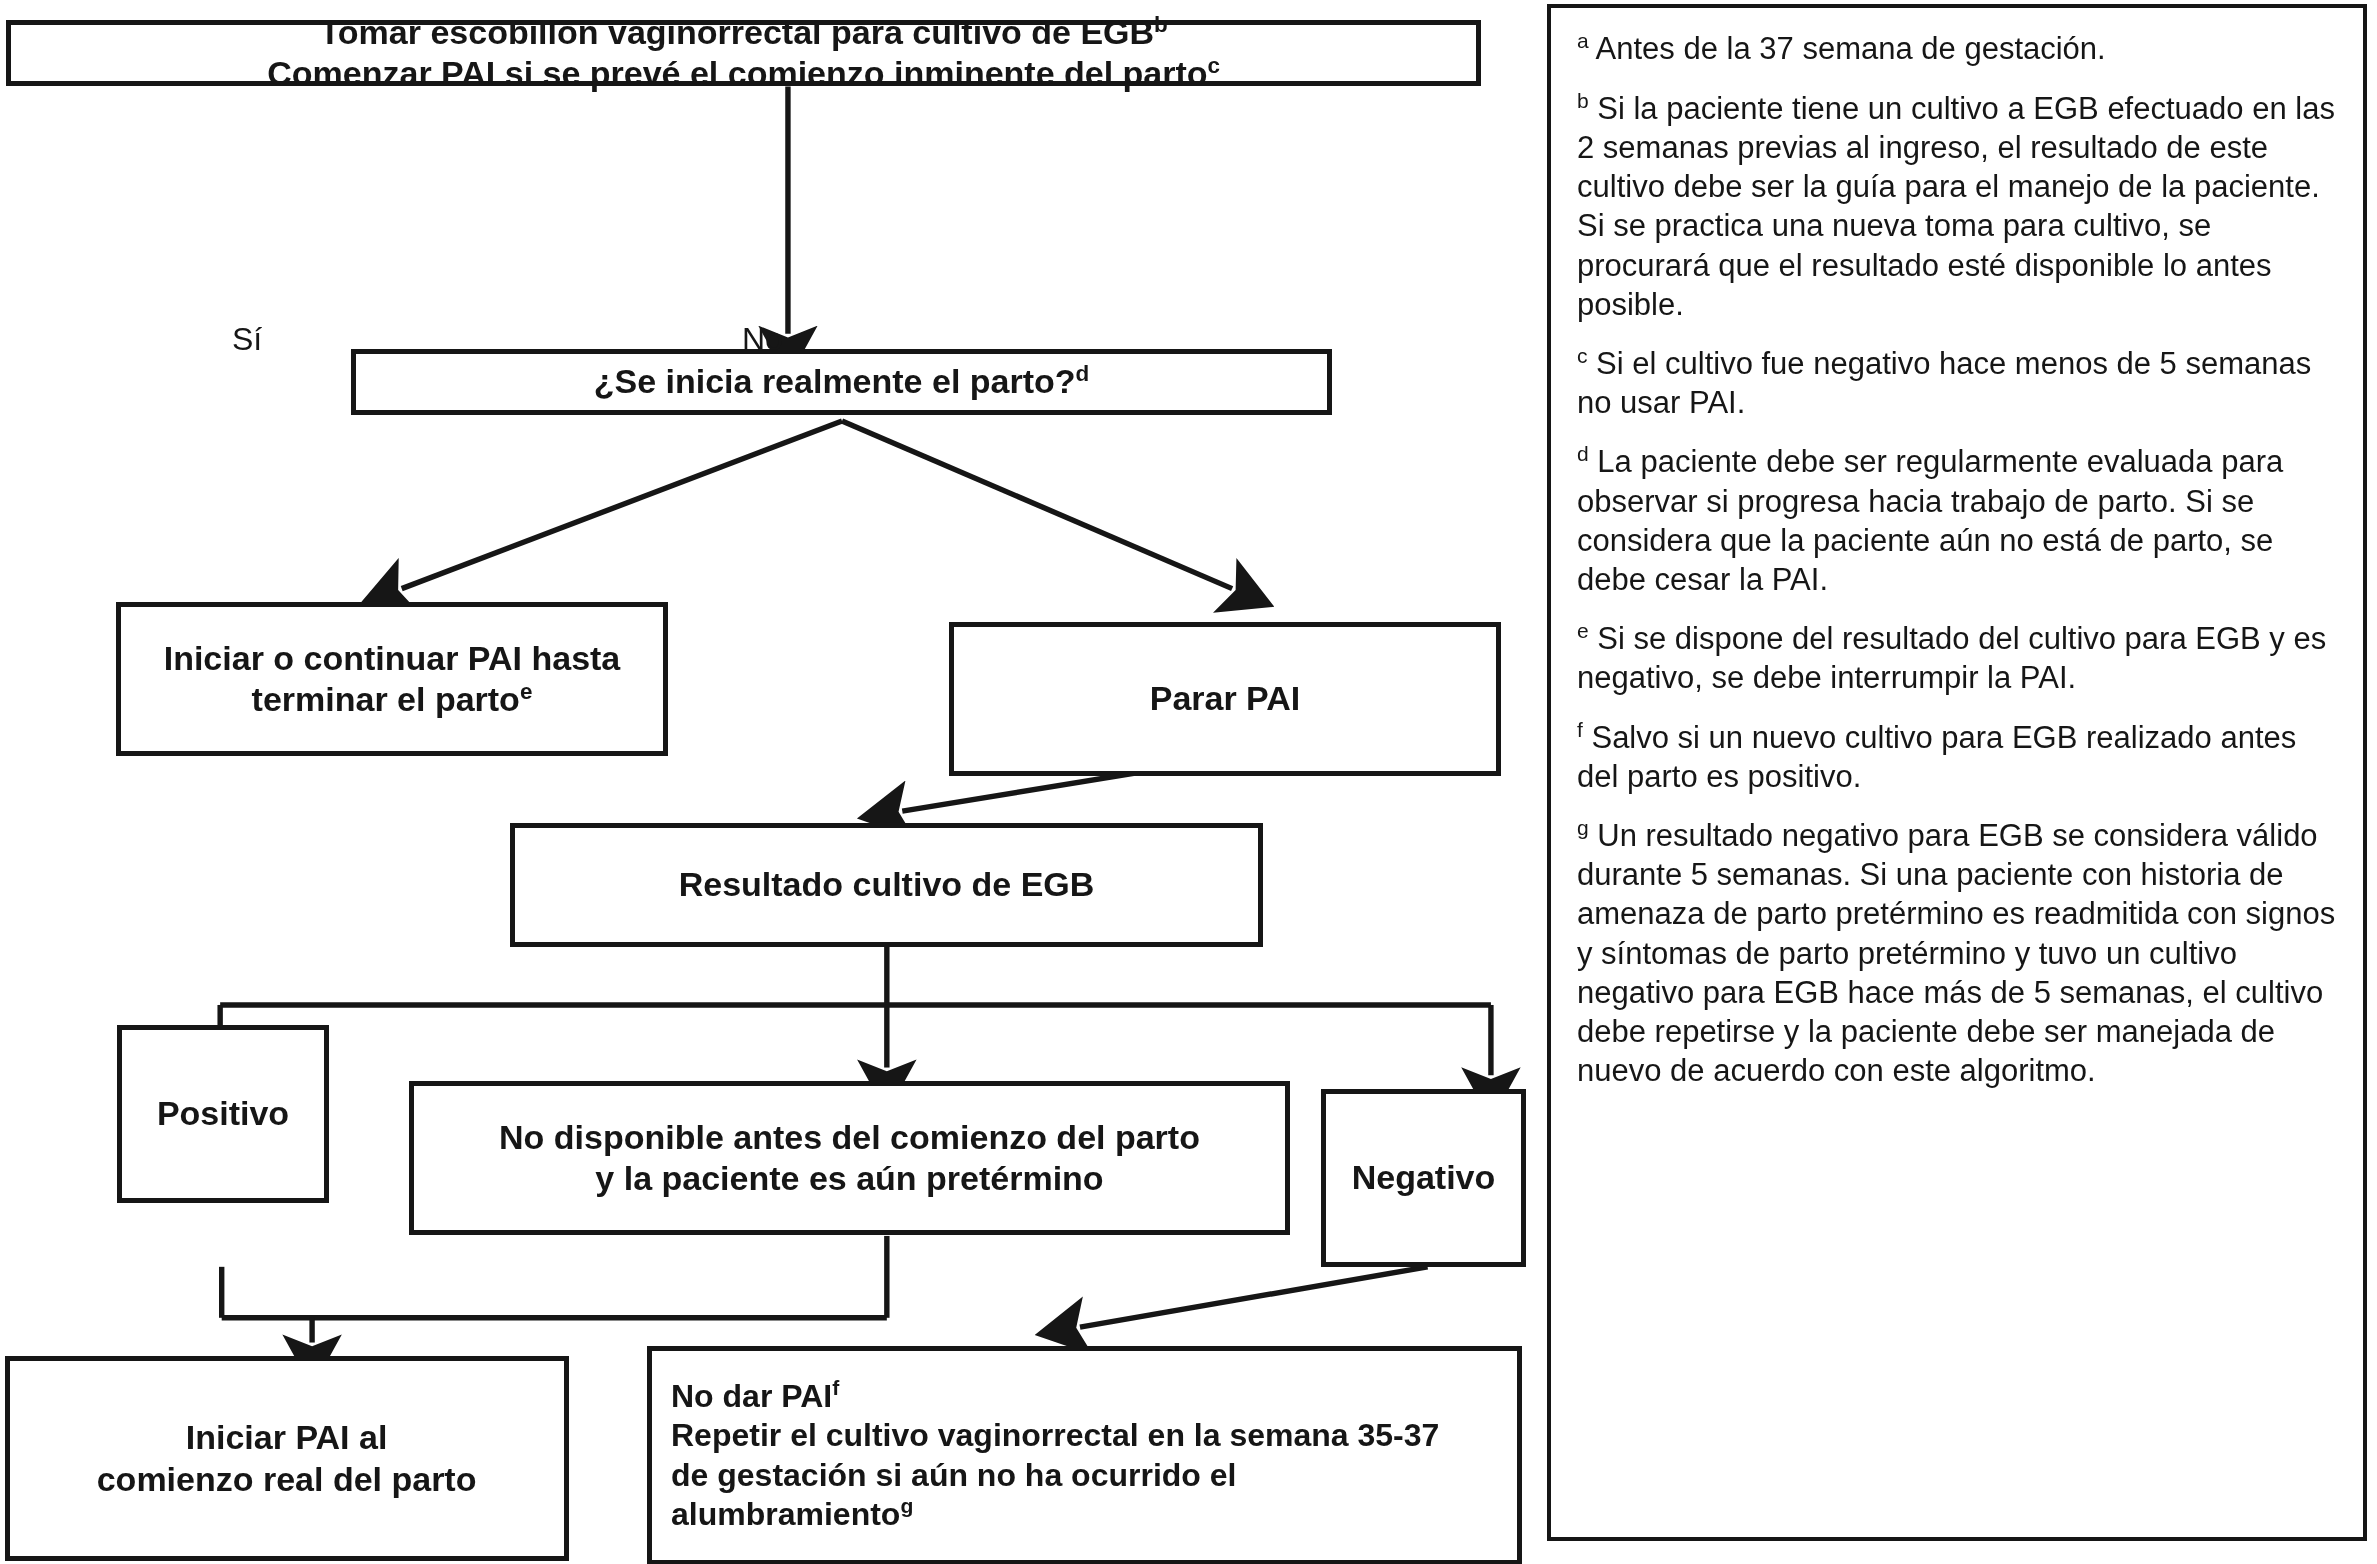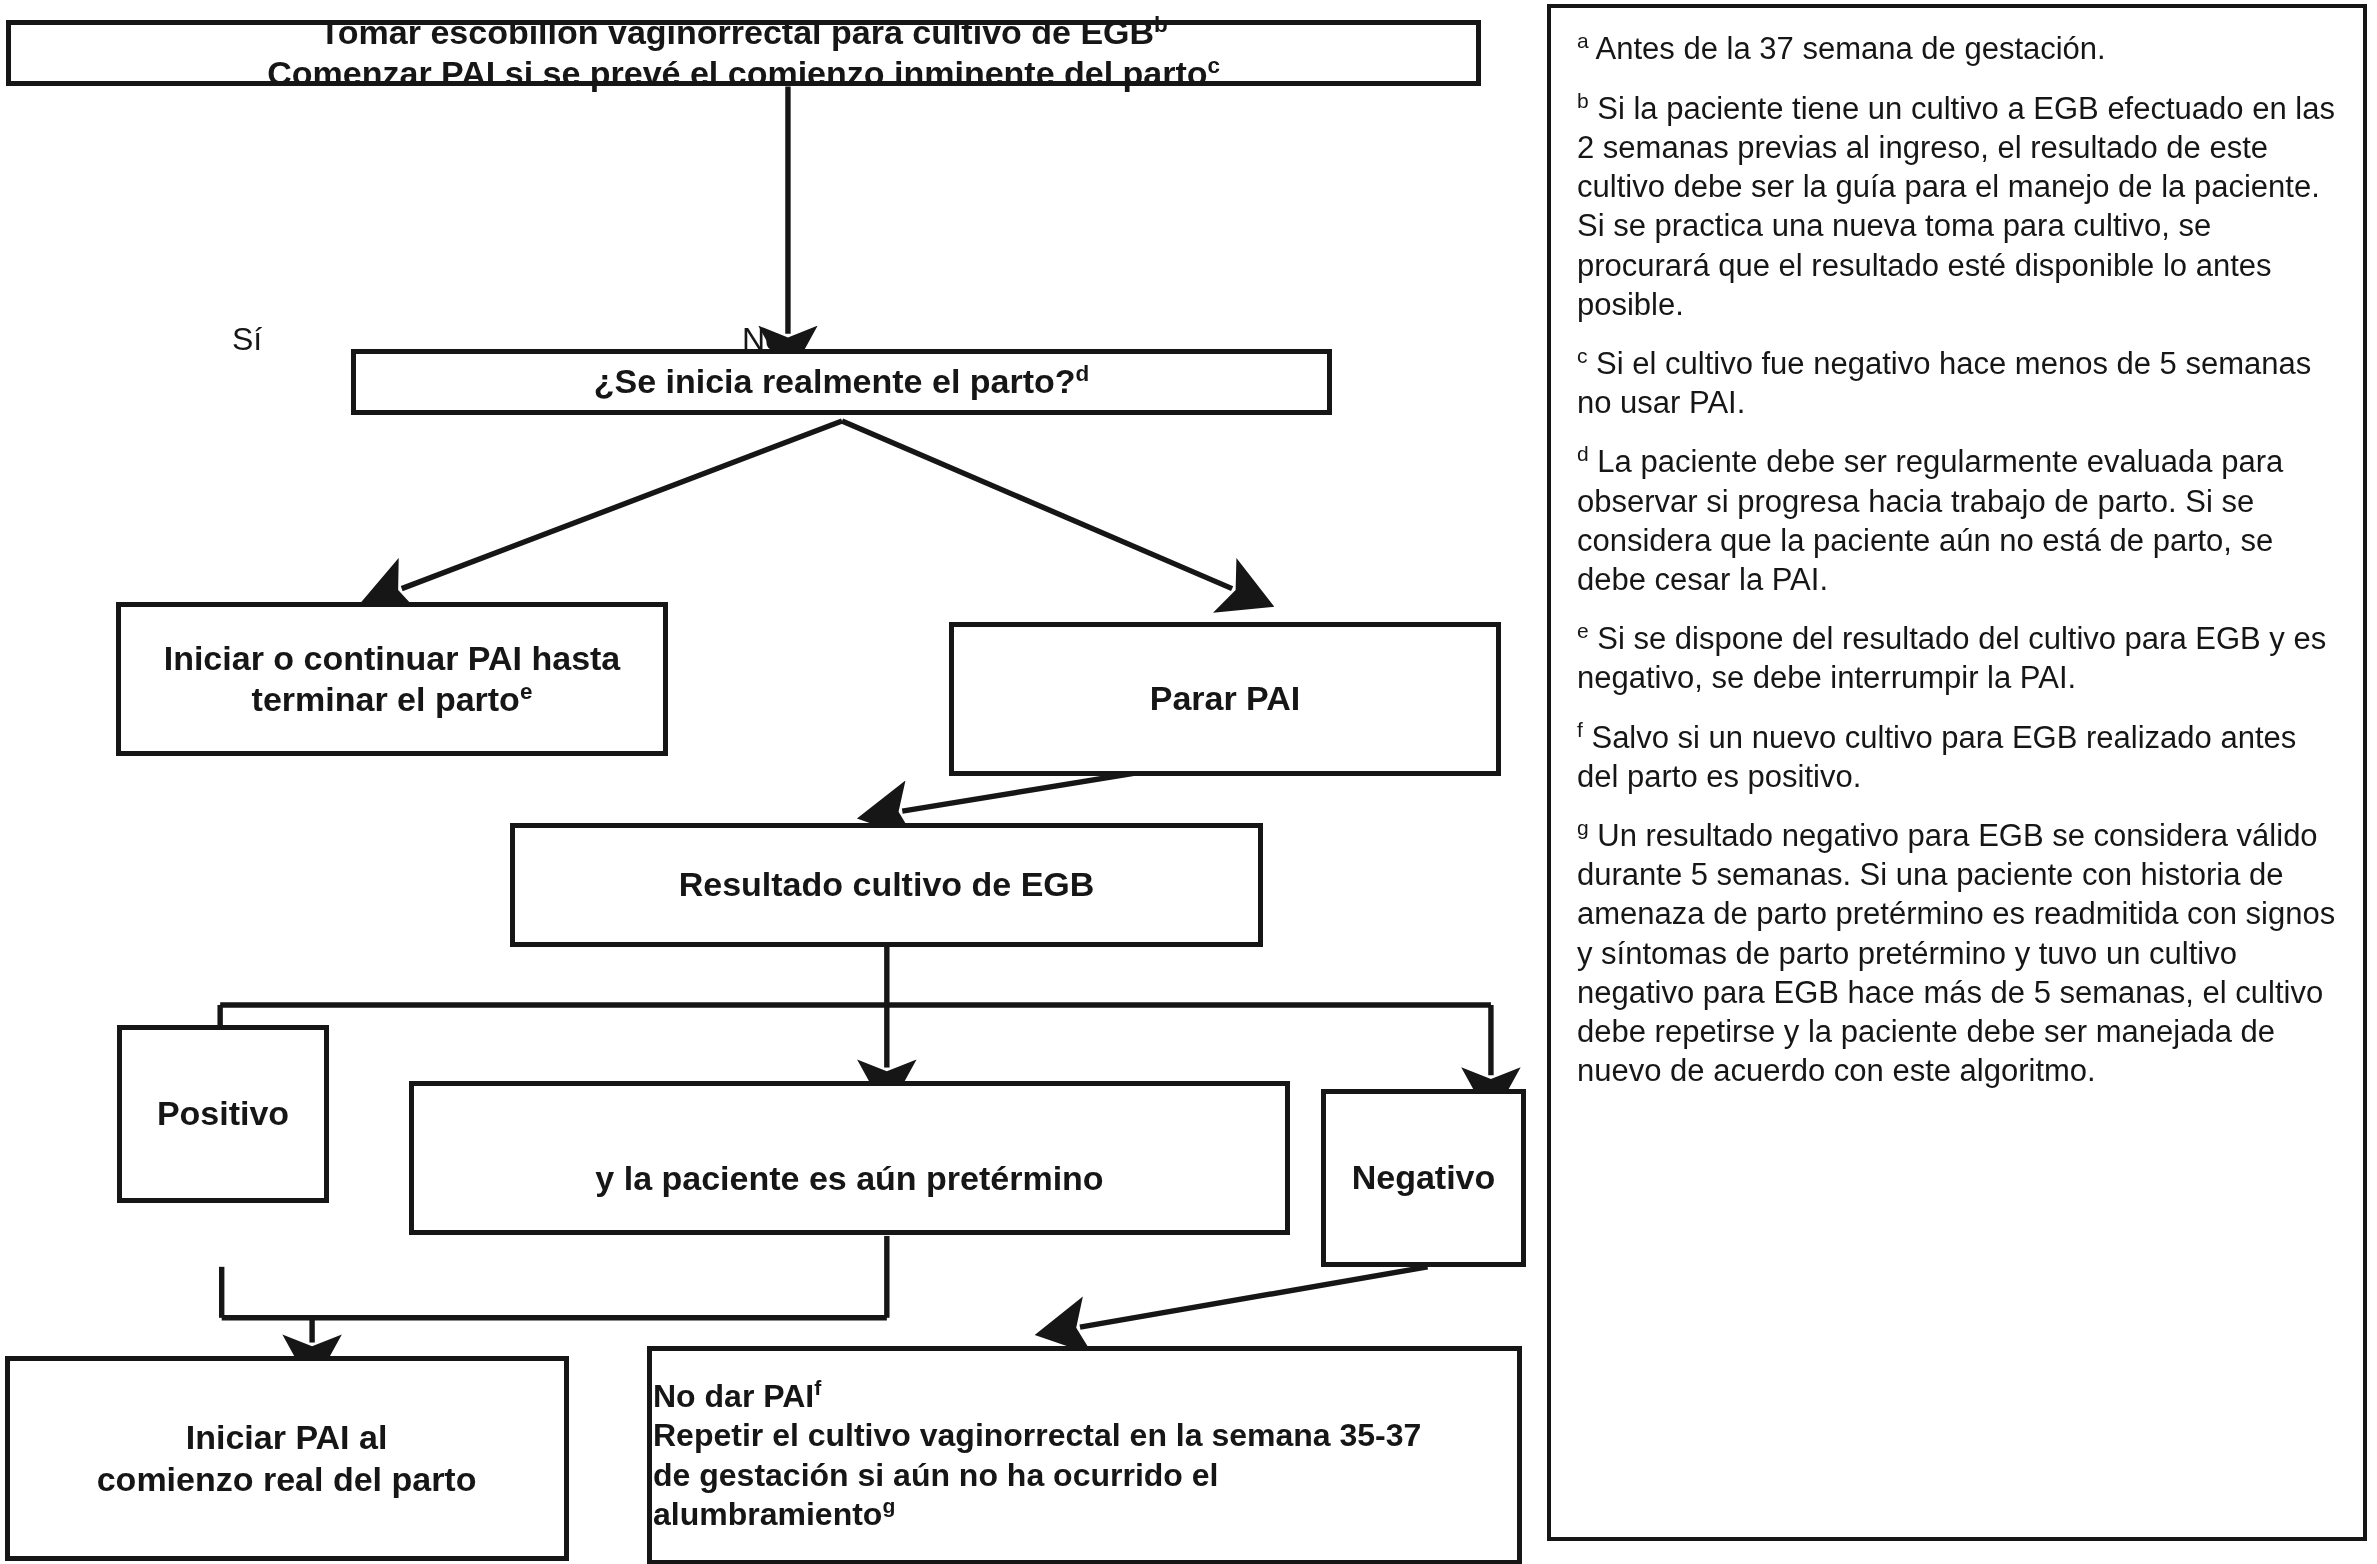--- a/index.html
+++ b/index.html
@@ -10,21 +10,21 @@
 
   
   #flow{position:absolute;left:0;top:0;width:1545px;height:1565px;}
   #wires{position:absolute;left:0;top:0;width:1545px;height:1565px;}
 
   .node{position:absolute;box-sizing:border-box;border:5.4px solid #161616;
         background:#fff;display:flex;align-items:center;justify-content:center;
         text-align:center;font-weight:bold;line-height:1.22;z-index:3;}
   .node .t{display:block;padding:0 7.7px;}
   .node.left{justify-content:flex-start;text-align:left;}
-  .node.left .t{padding-left:1px;}
+  .node.left .t{padding-left:19px;}
 
   sup{font-size:.66em;vertical-align:super;line-height:0;font-weight:bold;}
 
   .edge-label{position:absolute;font-size:32px;font-weight:400;color:#161616;
               z-index:4;white-space:nowrap;}
 
   
   #n-top      {left:6.2px;   top:20px;   width:1475px; height:66px;  font-size:34px;}
   #n-decision {left:351px; top:349px;  width:981px; height:66px;  font-size:34px;}
   #n-iniciar  {left:116px; top:602px;  width:552px;  height:154px; font-size:34px;}
@@ -116,21 +116,21 @@
     <div class="node" id="n-resultado">
       <span class="t">Resultado cultivo de EGB</span>
     </div>
 
     <div class="node" id="n-positivo">
       <span class="t">Positivo</span>
     </div>
 
     <div class="node" id="n-nodisp">
       <span class="t">
-        <br>
+        <span>No disponible antes del comienzo del parto</span><br>
         <span>y la paciente es aún pretérmino</span>
       </span>
     </div>
 
     <div class="node" id="n-negativo">
       <span class="t">Negativo</span>
     </div>
 
     <div class="node" id="n-iniciarpai">
       <span class="t">

